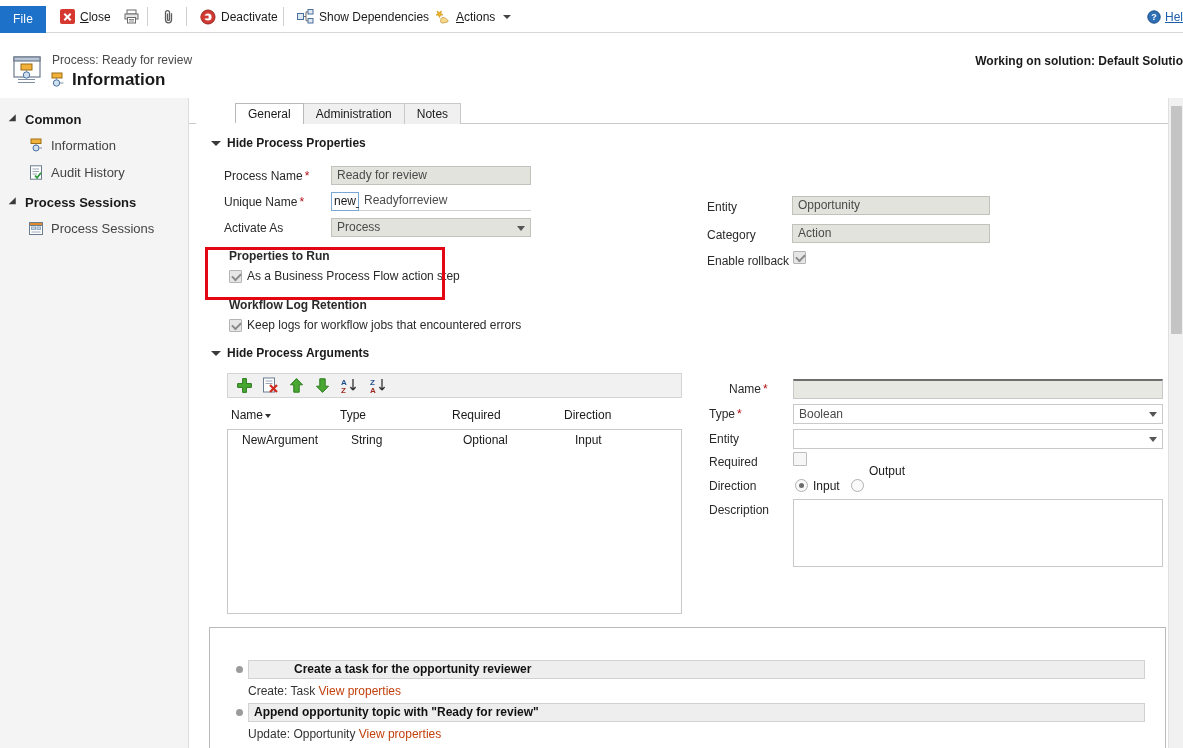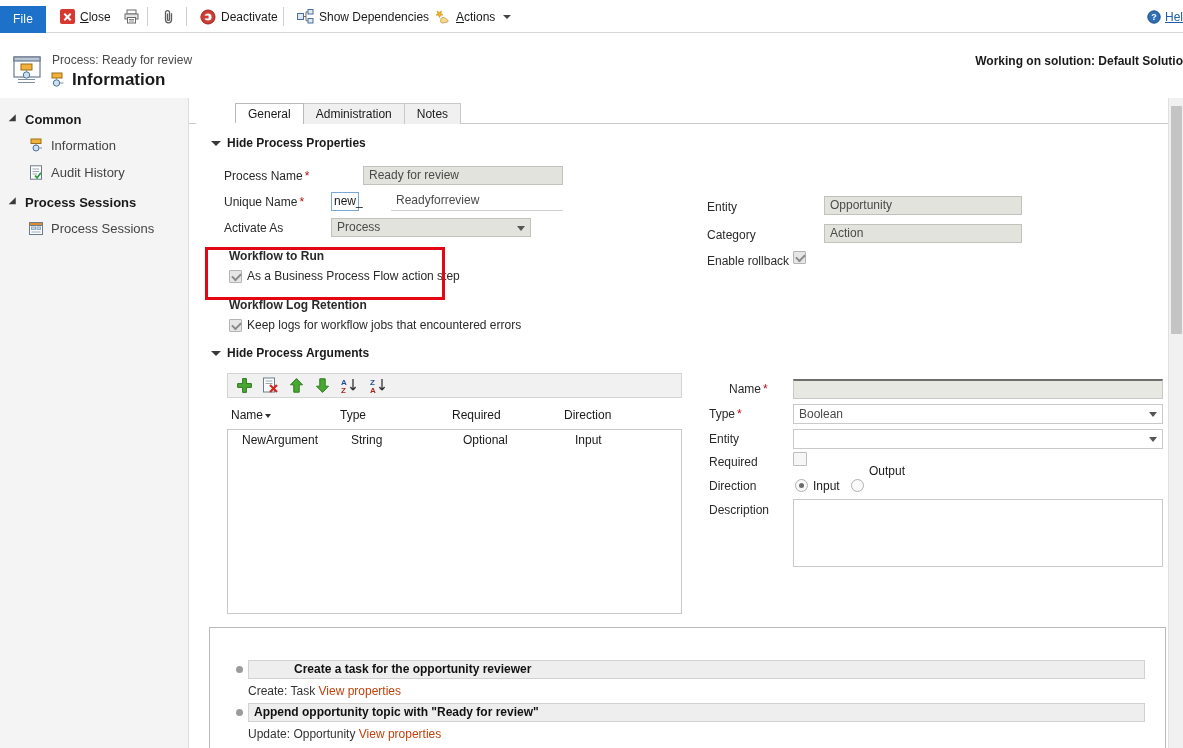--- a/index.html
+++ b/index.html
@@ -142,21 +142,21 @@
   }
 
   .flabel {
     position: absolute; font-size: 12px; color: #2a2a2a; white-space: nowrap;
   }
   .req { color: #b01116; font-size: 12px; margin-left: 2px; }
 
   .tb {
     position: absolute; height: 19px; background: #e3e3dd;
     border: 1px solid #c2c2bc; font-size: 12px; color: #4a4a4a;
-    padding: 0 5px; line-height: 17px; margin-left: 32px;
+    padding: 0 5px; line-height: 17px;
   }
   .tb.plain { background: #fff; border: none; border-bottom: 1px solid #cfcfcf; }
   .sel {
     position: absolute; height: 19px; background: #e3e3dd;
     border: 1px solid #c2c2bc; font-size: 12px; color: #4a4a4a;
     padding: 0 5px; line-height: 17px;
   }
   .sel .arw {
     position: absolute; right: 5px; top: 7px; width: 0; height: 0;
     border-left: 4px solid transparent; border-right: 4px solid transparent;
@@ -447,21 +447,21 @@
     </div>
     <div class="prefix-box" style="left:142px; top:94px; width:28px;">new_</div>
     <div class="tb plain" style="left:170px; top:94px; width:172px;">Readyforreview</div>
 
     <div class="flabel" style="left:35px; top:123px;">Activate As</div>
     <div class="sel" style="left:142px; top:120px; width:200px;">
       <span>Process</span>
       <span class="arw"></span>
     </div>
 
-    <div class="flabel" style="left:40px; top:151px; font-weight:bold;">Workflow to Run</div>
+    <div class="flabel" style="left:40px; top:151px; font-weight:bold;">Properties to Run</div>
     <div class="cb checked" style="left:40px; top:172px;"></div>
     <div class="flabel" style="left:58px; top:171px;">As a Business Process Flow action step</div>
 
     <div class="flabel" style="left:40px; top:200px; font-weight:bold;">Workflow Log Retention</div>
     <div class="cb checked" style="left:40px; top:221px;"></div>
     <div class="flabel" style="left:58px; top:220px;">Keep logs for workflow jobs that encountered errors</div>
 
     <div class="flabel" style="left:518px; top:102px;">Entity</div>
     <div class="tb" style="left:603px; top:98px; width:198px;">Opportunity</div>
 

